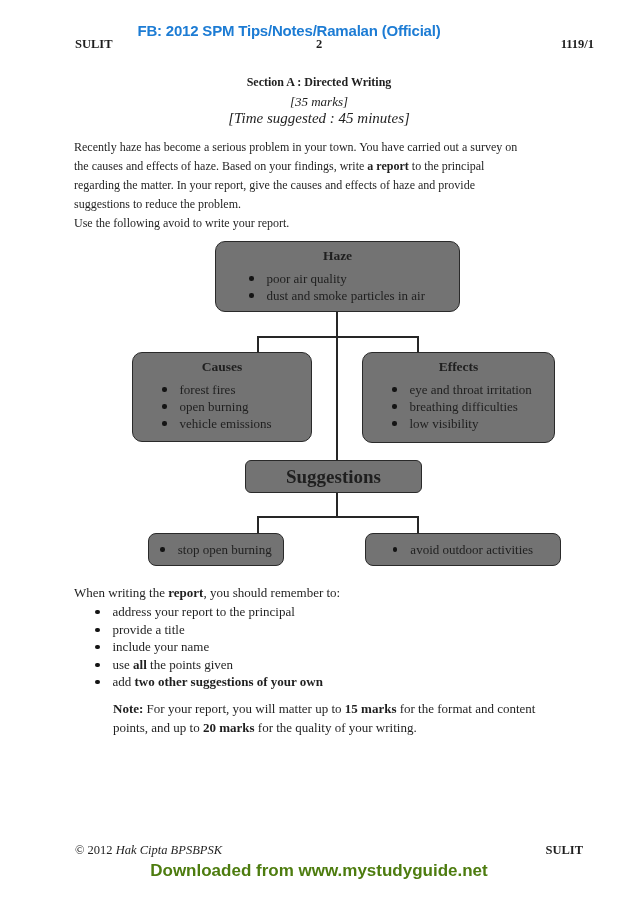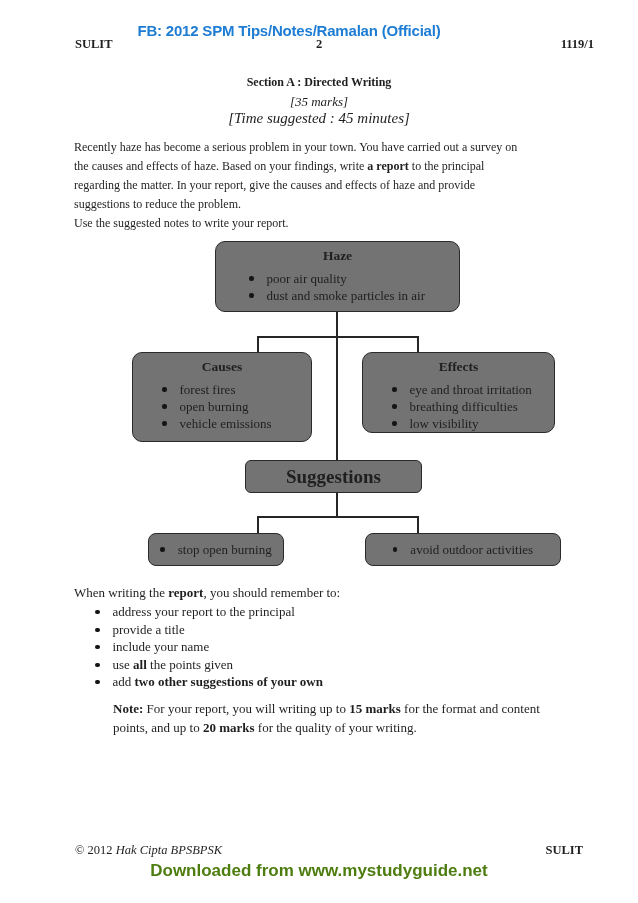--- a/index.html
+++ b/index.html
@@ -66,21 +66,21 @@
   <div class="hdr hdr-right">1119/1</div>
 
   <div class="sec sec-title">Section A : Directed Writing</div>
   <div class="sec sec-marks">[35 marks]</div>
   <div class="sec sec-time">[Time suggested : 45 minutes]</div>
 
   <div class="pline" style="top:139px">Recently haze has become a serious problem in your town. You have carried out a survey on</div>
   <div class="pline" style="top:158px"><span>the causes and effects of haze. Based on your findings, write </span><b>a report</b><span> to the principal</span></div>
   <div class="pline" style="top:177px">regarding the matter. In your report, give the causes and effects of haze and provide</div>
   <div class="pline" style="top:196px">suggestions to reduce the problem.</div>
-  <div class="pline" style="top:215px">Use the suggested notes to write your report.</div>
+  <div class="pline" style="top:215px">Use the following avoid to write your report.</div>
 
   <div class="vline" style="left:336px;top:312px;height:148px"></div>
   <div class="hline" style="left:257px;top:336px;width:162px"></div>
   <div class="vline" style="left:257px;top:336px;height:17px"></div>
   <div class="vline" style="left:417px;top:336px;height:17px"></div>
   <div class="vline" style="left:336px;top:493px;height:24px"></div>
   <div class="hline" style="left:257px;top:516px;width:162px"></div>
   <div class="vline" style="left:257px;top:516px;height:18px"></div>
   <div class="vline" style="left:417px;top:516px;height:18px"></div>
 
@@ -109,21 +109,21 @@
           <span class="dot"></span>
           <span>open burning</span>
         </div>
       <div class="fc-row">
           <span class="dot"></span>
           <span>vehicle emissions</span>
         </div>
     </div>
   </div>
 
-  <div class="fc-box" style="left:362px;top:352px;width:193px;height:81px">
+  <div class="fc-box" style="left:362px;top:352px;width:193px;height:91px">
     <div class="fc-title">Effects</div>
     <div class="fc-list" style="margin-left:29px">
       <div class="fc-row">
           <span class="dot"></span>
           <span>eye and throat irritation</span>
         </div>
       <div class="fc-row">
           <span class="dot"></span>
           <span>breathing difficulties</span>
         </div>
@@ -168,21 +168,21 @@
     </div>
   <div class="ins-row" style="top:657px">
       <span class="dot"></span>
       <span><span>use </span><b>all</b><span> the points given</span></span>
     </div>
   <div class="ins-row" style="top:674px">
       <span class="dot"></span>
       <span><span>add </span><b>two other suggestions of your own</b><span></span></span>
     </div>
 
-  <div class="note-line" style="top:701px"><b>Note:</b><span> For your report, you will writing up to </span><b>15 marks</b><span> for the format and content</span></div>
+  <div class="note-line" style="top:701px"><b>Note:</b><span> For your report, you will matter up to </span><b>15 marks</b><span> for the format and content</span></div>
   <div class="note-line" style="top:720px"><span>points, and up to </span><b>20 marks</b><span> for the quality of your writing.</span></div>
 
   <div class="foot foot-left"><span>© 2012 </span><i>Hak Cipta BPSBPSK</i></div>
   <div class="foot foot-right">SULIT</div>
 
   <div class="bottom-banner">Downloaded from www.mystudyguide.net</div>
 
 </div>
 
 </body></html>

